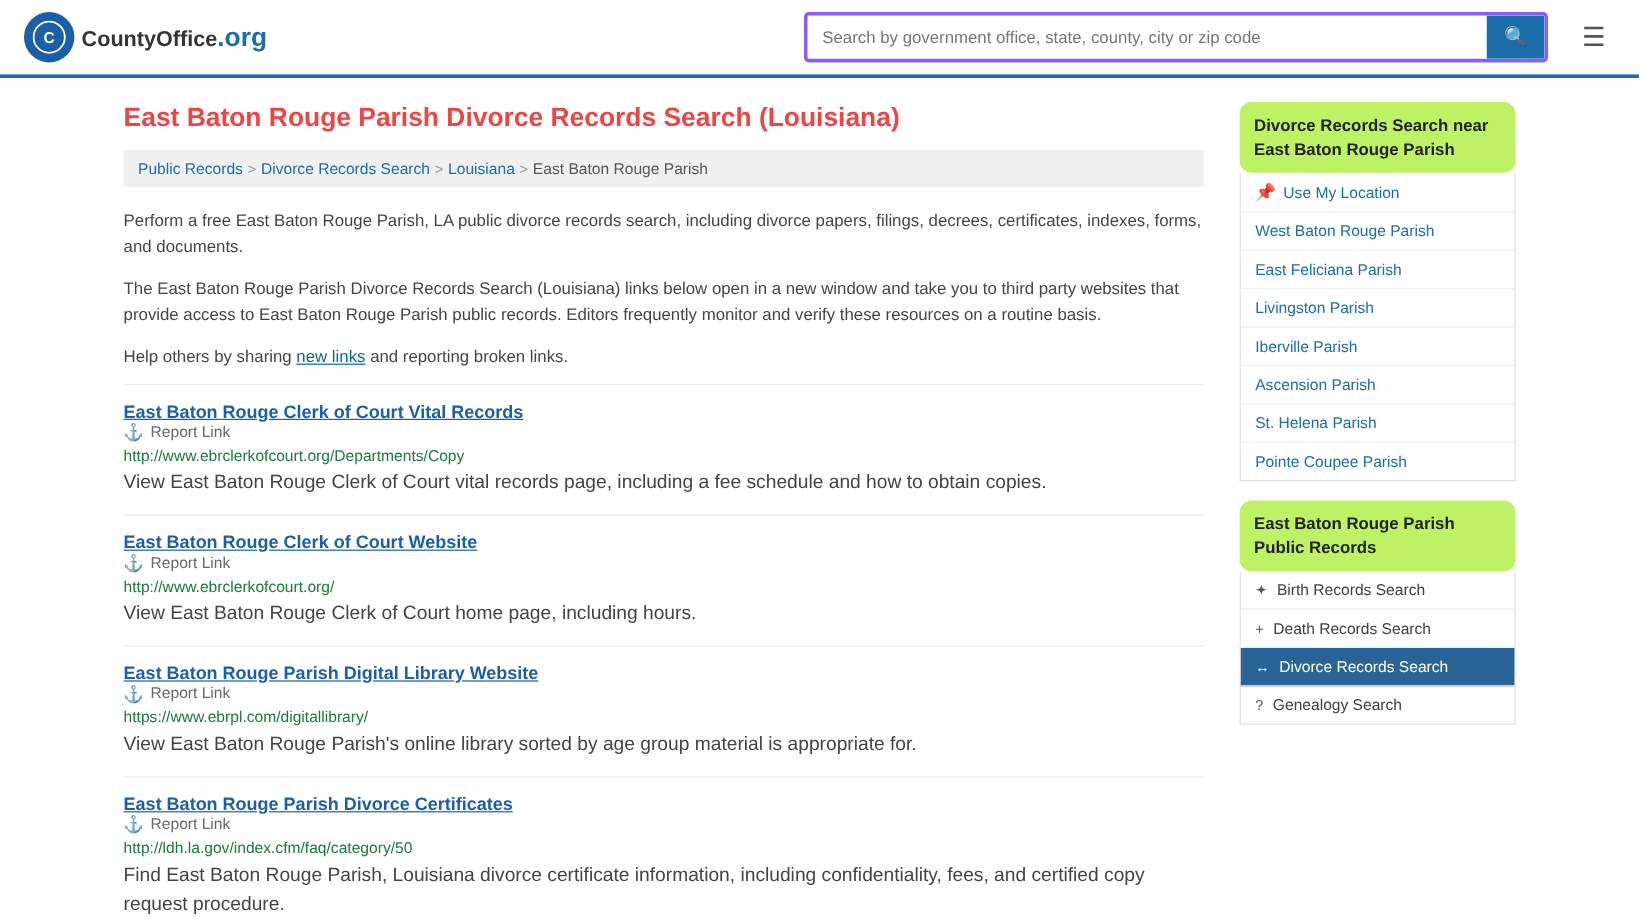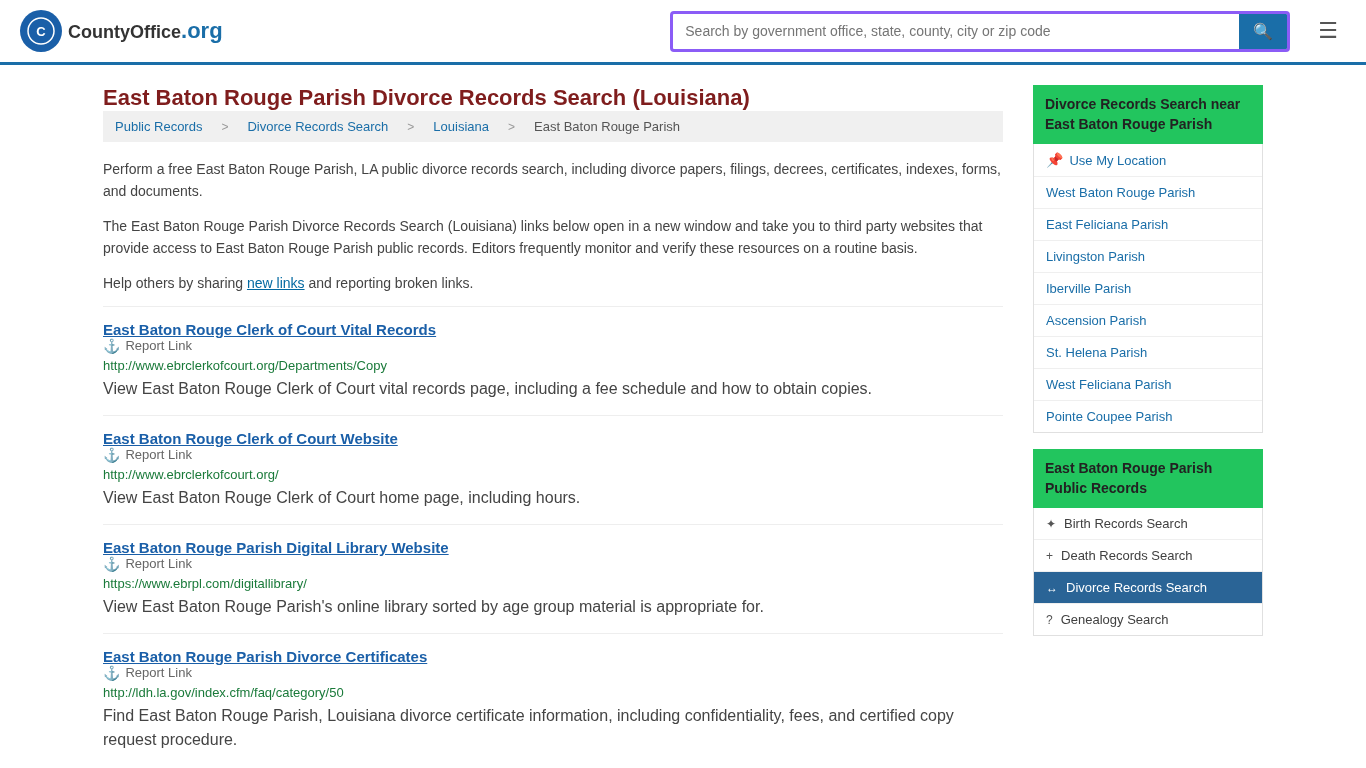--- a/index.html
+++ b/index.html
@@ -87,34 +87,35 @@
     }
     #sidebar {
       width: 230px;
       flex-shrink: 0;
     }
 
     
     #page-title {
       font-size: 22px;
       font-weight: bold;
-      color: #7f1d1d;
+      color: #ef4444;
+      margin-bottom: 14px;
     }
 
     
     #breadcrumb {
       background: #f0f0f0;
       padding: 8px 12px;
       font-size: 13px;
       color: #555;
       margin-bottom: 16px;
       display: flex;
       align-items: center;
       flex-wrap: wrap;
-      gap: 19px;
+      gap: 4px;
     }
     .breadcrumb-link {
       color: #1a6ea8;
       text-decoration: none;
       cursor: pointer;
     }
     .breadcrumb-sep { color: #999; font-size: 12px; }
 
     
     .description-para {
@@ -164,27 +165,28 @@
       margin-bottom: 4px;
     }
     .result-desc {
       font-size: 16px;
       color: #444;
       line-height: 1.5;
     }
 
     
     .sidebar-section-header {
-      background: #22c55e;
+      background: #bef264;
       padding: 10px 12px;
       font-size: 14px;
       font-weight: bold;
       color: #222;
       margin-bottom: 0;
       line-height: 1.4;
+      border-radius: 10px;
     }
     .sidebar-section-list {
       border: 1px solid #e0e0e0;
       border-top: none;
       margin-bottom: 16px;
     }
     .sidebar-item {
       padding: 8px 12px;
       border-bottom: 1px solid #efefef;
       font-size: 13px;
@@ -348,23 +350,20 @@
       <div class="sidebar-item">
         <a>Iberville Parish</a>
       </div>
       <div class="sidebar-item">
         <a>Ascension Parish</a>
       </div>
       <div class="sidebar-item">
         <a>St. Helena Parish</a>
       </div>
       <div class="sidebar-item">
-        <a>West Feliciana Parish</a>
-      </div>
-      <div class="sidebar-item">
         <a>Pointe Coupee Parish</a>
       </div>
     </div>
 
     <div class="sidebar-section-header">East Baton Rouge Parish Public Records</div>
     <div class="sidebar-section-list">
       <div class="sidebar-public-records-item">
         <span class="record-icon">✦</span>
         <a>Birth Records Search</a>
       </div>

